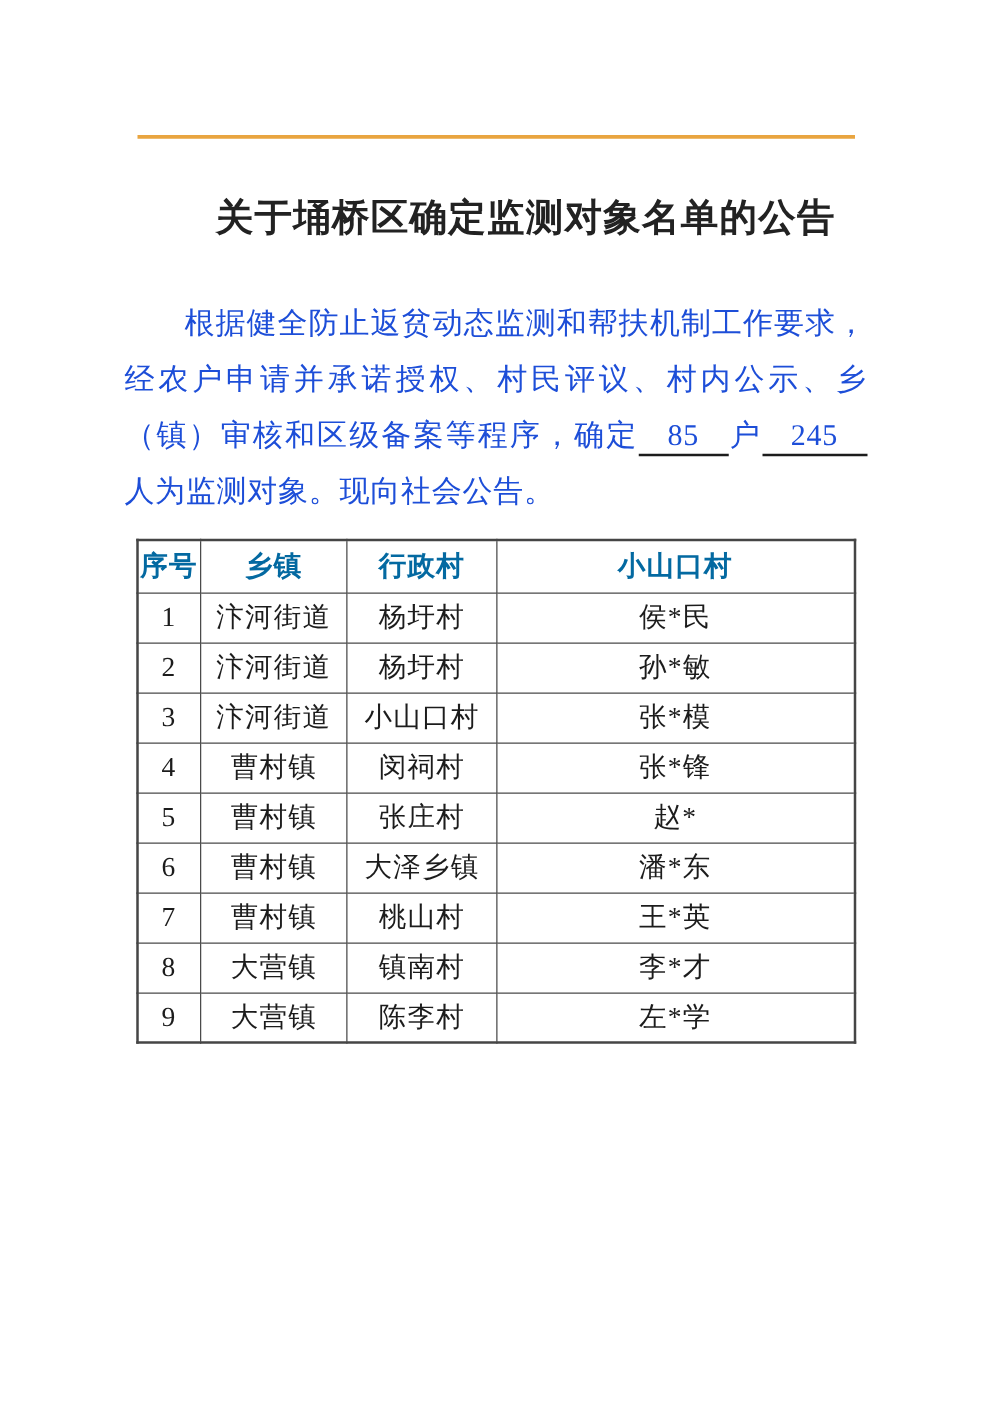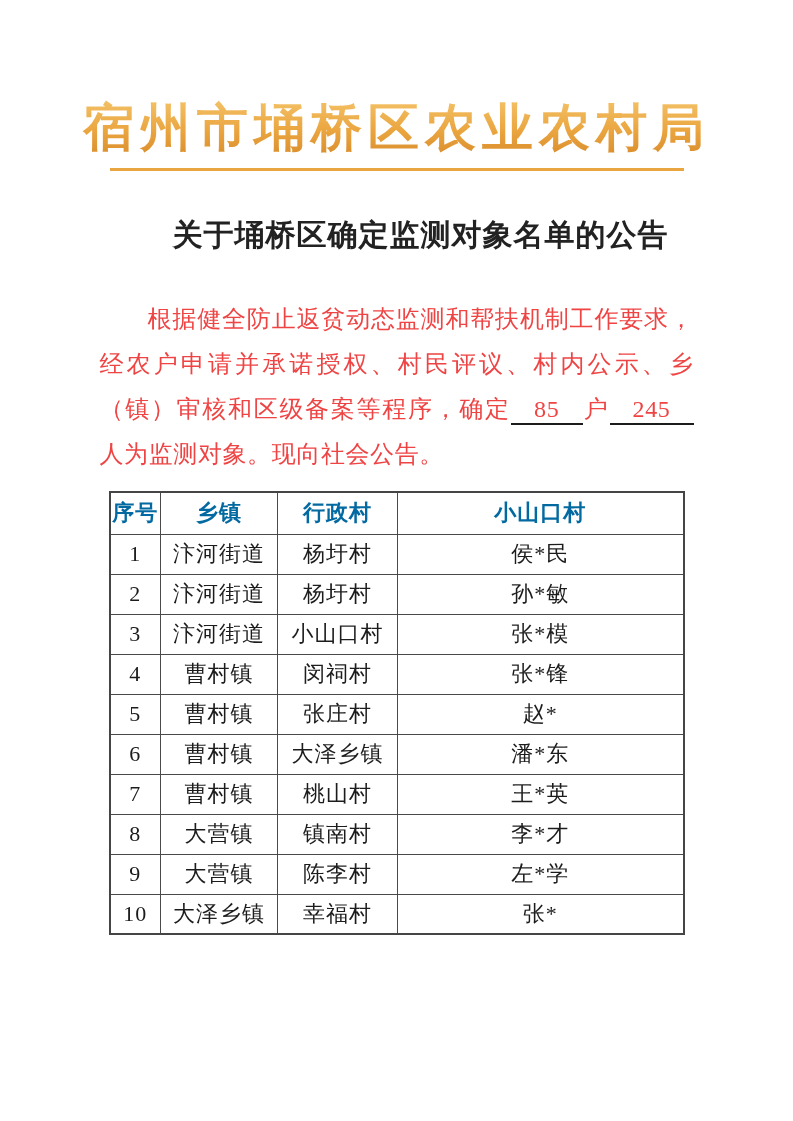--- a/index.html
+++ b/index.html
@@ -58,21 +58,21 @@
 
   
   .body-text {
     width: 594px;
     margin: 44px auto 0;
     font-size: 24px;
     line-height: 45px;
     letter-spacing: 0.6px;
     text-align: justify;
     text-indent: 2em;
-    color: #ef4444;
+    color: #1d4ed8;
     font-family: Liberation Serif, serif;
   }
   .blank {
     display: inline-block;
     text-indent: 0;
     text-align: center;
     line-height: 28px;
     border-bottom: 2px solid #1c1c1c;
     font-size: 24px;
   }
@@ -108,21 +108,20 @@
     font-size: 22px;
     letter-spacing: 1px;
     color: #1c1c1c;
   }
 </style>
 </head>
 <body>
 
 <div class="page">
 
-  <h1 class="org-title">宿州市埇桥区农业农村局</h1>
   <div class="org-rule"></div>
 
   <h2 class="doc-title">关于埇桥区确定监测对象名单的公告</h2>
 
   <p class="body-text"><span>根据健全防止返贫动态监测和帮扶机制工作要求，经农户申请并承诺授权、村民评议、村内公示、乡（镇）审核和区级备案等程序，确定</span><span class="blank blank-households"><span>85</span></span><span>户</span><span class="blank blank-persons"><span>245</span></span><span>人为监测对象。现向社会公告。</span></p>
 
   <table class="list-table">
     <colgroup>
       <col style="width:51px">
       <col style="width:117px">
@@ -185,22 +184,16 @@
           <td>大营镇</td>
           <td>镇南村</td>
           <td>李*才</td>
         </tr>
         <tr>
           <td>9</td>
           <td>大营镇</td>
           <td>陈李村</td>
           <td>左*学</td>
         </tr>
-        <tr>
-          <td>10</td>
-          <td>大泽乡镇</td>
-          <td>幸福村</td>
-          <td>张*</td>
-        </tr>
       </tbody>
   </table>
 
 </div>
 
 </body></html>

